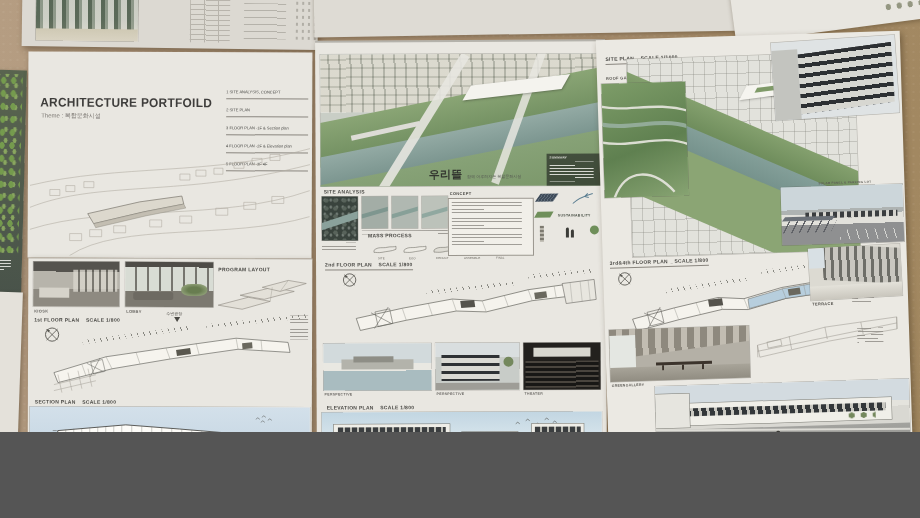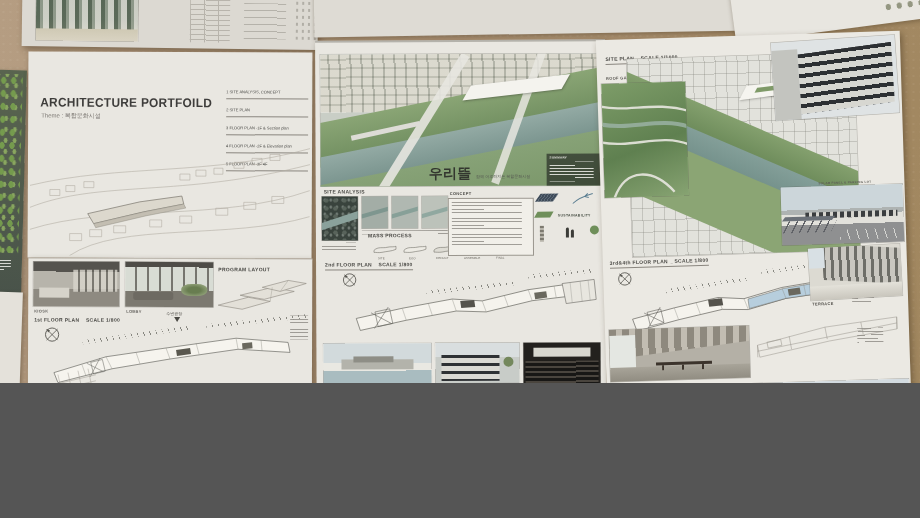--- a/index.html
+++ b/index.html
@@ -1,16 +1,16 @@
 <!DOCTYPE html>
 <html><head>
 <meta charset="utf-8">
 <style>
   html,body{margin:0;padding:0;background:#555;}
-  #stage{position:relative;width:920px;height:383px;overflow:hidden;
+  #stage{position:relative;width:920px;height:432px;overflow:hidden;
     font-family:"Liberation Sans",sans-serif;
     background:linear-gradient(100deg,#b59d82 0%,#ab9174 45%,#a1875f 100%);}
   #stage::before{content:"";position:absolute;inset:0;
     background-image:radial-gradient(rgba(255,255,255,.05) 1px,transparent 1.2px);
     background-size:7px 8px;pointer-events:none;}
   .abs{position:absolute;}
   .board{background:#e9e7e1;box-shadow:2px 3px 6px rgba(60,45,25,.45);}
   .lbl{font-weight:bold;color:#4b4a46;letter-spacing:.3px;white-space:nowrap;}
   .f6{font-size:6px;} .f5{font-size:5px;} .f4{font-size:4px;} .f35{font-size:3.5px;} .f3{font-size:3px;}
   .txtlines{background:repeating-linear-gradient(#8c8983 0 .8px,transparent .8px 3.4px);opacity:.8;}
@@ -170,21 +170,21 @@
     <div class="abs photo" style="left:5px;top:12px;width:280px;height:132px;background:#c9cec6;">
       <div class="abs" style="left:0;top:0;width:280px;height:58px;background:repeating-linear-gradient(88deg,#f0efe9 0 9px,#c4c6be 9px 11px),repeating-linear-gradient(0deg,#e9e8e2 0 7px,#cdcec6 7px 9px);background-blend-mode:multiply;"></div>
       <div class="abs" style="left:-22px;top:38px;width:360px;height:44px;background:linear-gradient(#8aa575,#6f8d5f);transform:rotate(-11deg);"></div>
       <div class="abs" style="left:-30px;top:72px;width:380px;height:30px;background:linear-gradient(#93aaa4,#7a948e);transform:rotate(-11deg);"></div>
       <div class="abs" style="left:-20px;top:100px;width:360px;height:56px;background:linear-gradient(#87a277,#7a9669);transform:rotate(-11deg);"></div>
       <div class="abs" style="left:96px;top:-12px;width:9px;height:170px;background:#e7e6e0;transform:rotate(32deg);opacity:.9;"></div>
       <div class="abs" style="left:196px;top:-16px;width:8px;height:150px;background:#e7e6e0;transform:rotate(20deg);opacity:.85;"></div>
       <div class="abs" style="left:30px;top:74px;width:70px;height:5px;background:#dddcd6;transform:rotate(-12deg);"></div>
       <div class="abs" style="left:150px;top:26px;width:92px;height:15px;background:#f4f3ee;box-shadow:1px 1px 2px rgba(40,40,35,.4);transform:skewX(-35deg) rotate(-7deg);"></div>
       <div class="abs" style="left:108px;top:110px;white-space:nowrap;">
-        <span class="lbl" style="font-size:14px;color:#33362f;">우리뜰</span>
+        <span class="lbl" style="font-size:11px;color:#33362f;">우리뜰</span>
         <span class="f4" style="color:#555851;">함께 어우러지는 복합문화시설</span>
       </div>
       <div class="abs" style="left:226px;top:100px;width:52px;height:30px;background:rgba(33,38,34,.66);padding:2px 3px;">
         <div class="f3 lbl" style="color:#e9e9e4;">SUMMARY</div>
         <div class="txtlines-light" style="width:44px;height:20px;margin-top:2px;"></div>
       </div>
     </div>
 
     <div class="abs f5 lbl" style="left:8px;top:146px;">SITE ANALYSIS</div>
     <div class="abs photo" style="left:6px;top:154px;width:36px;height:44px;background:#39433d;">

